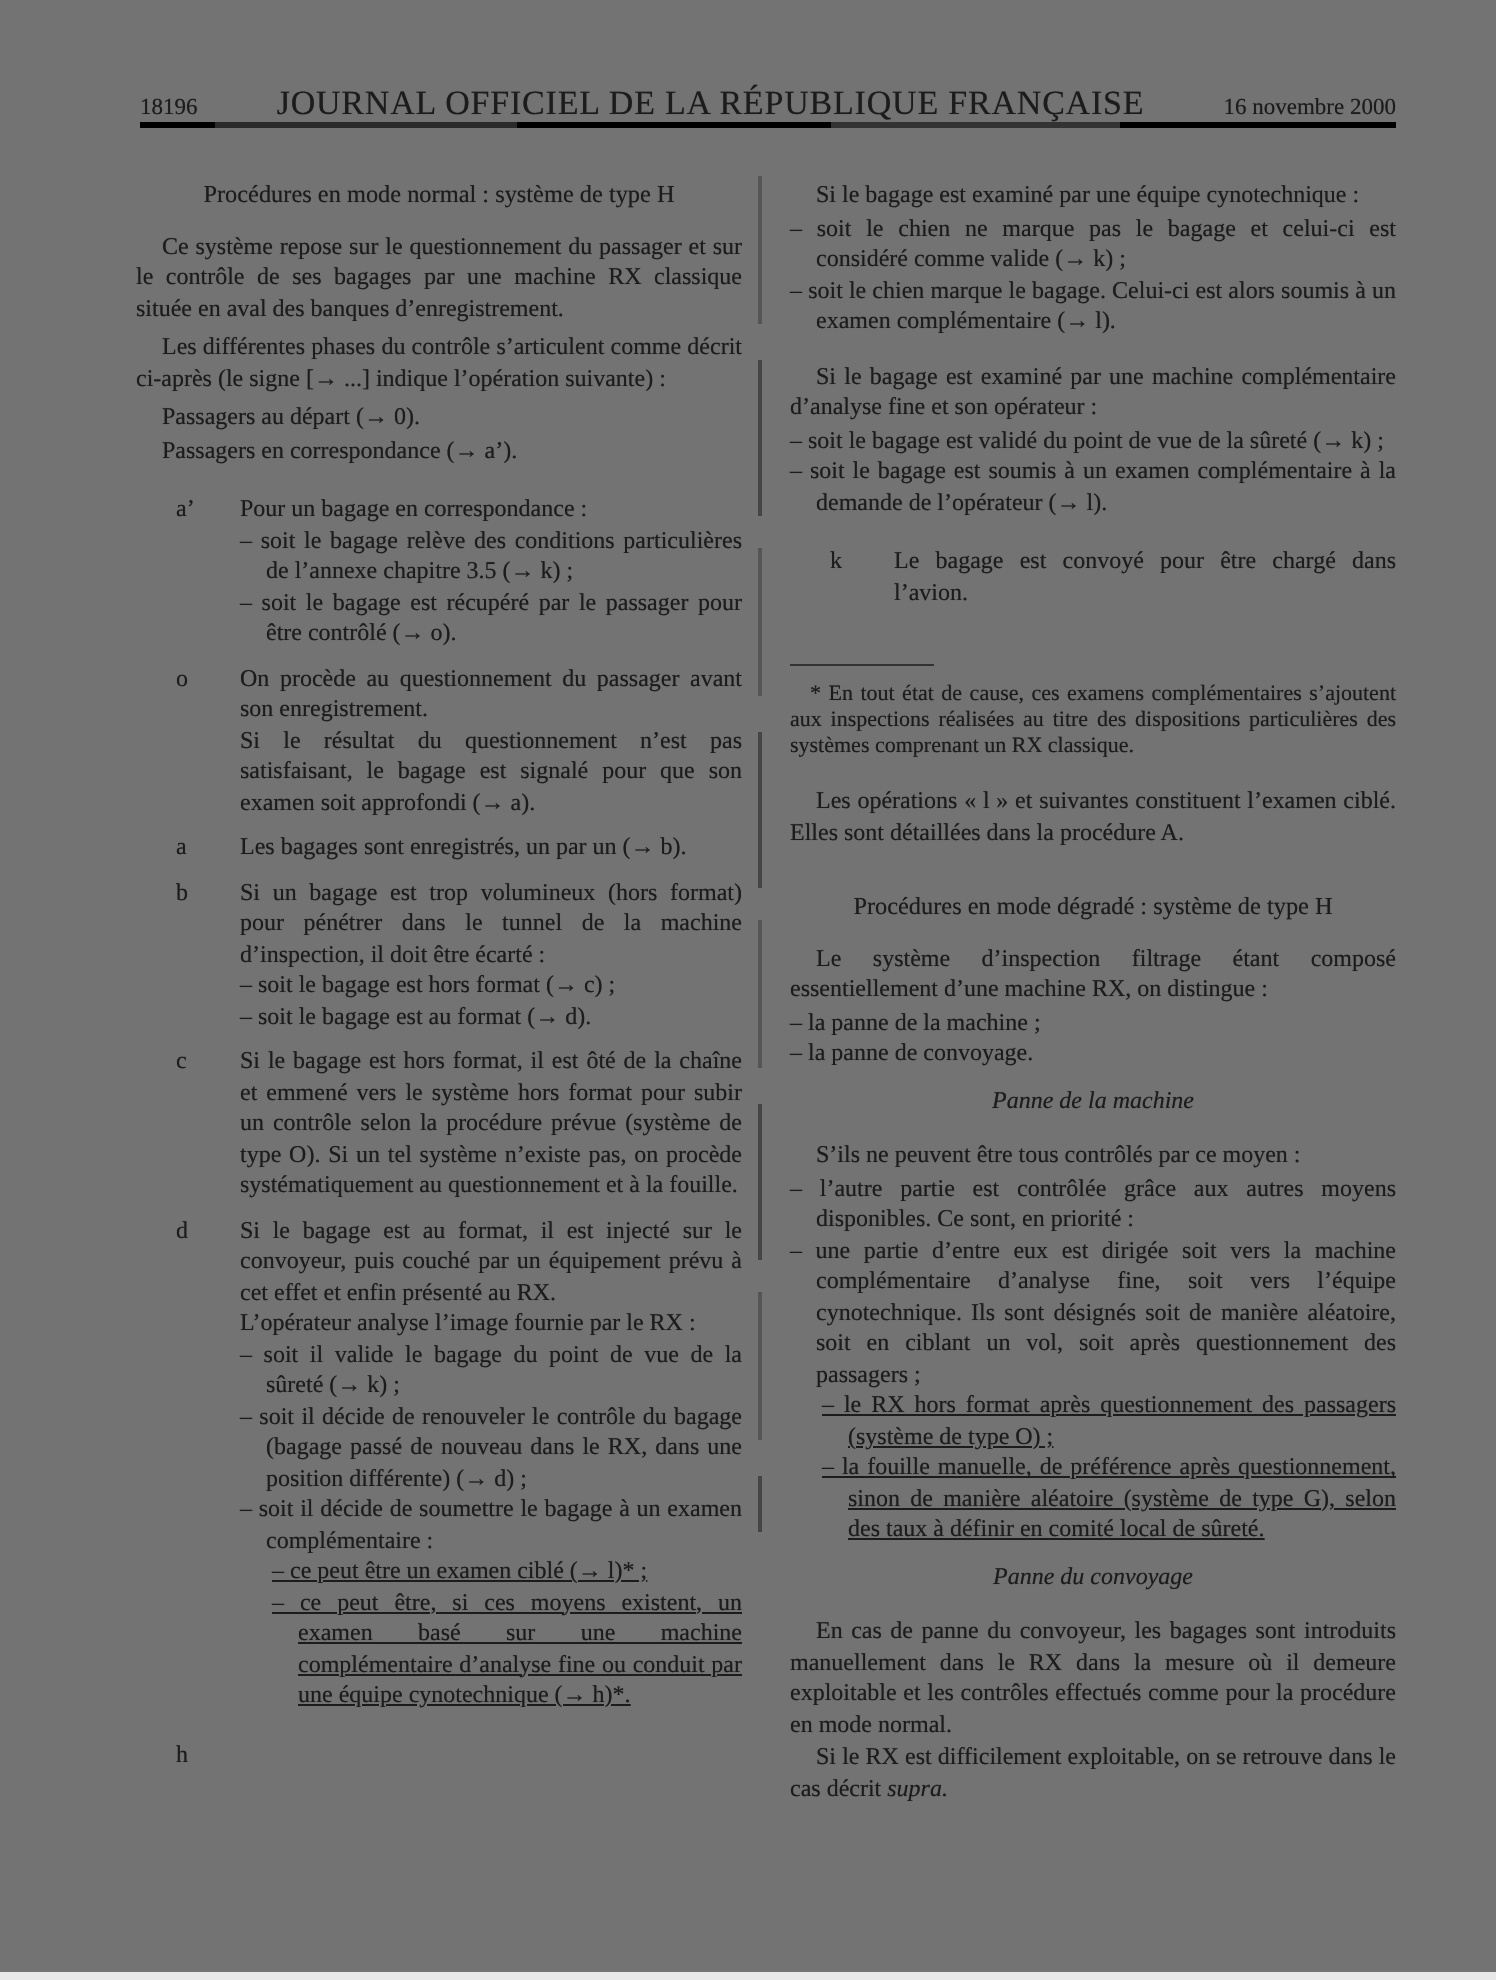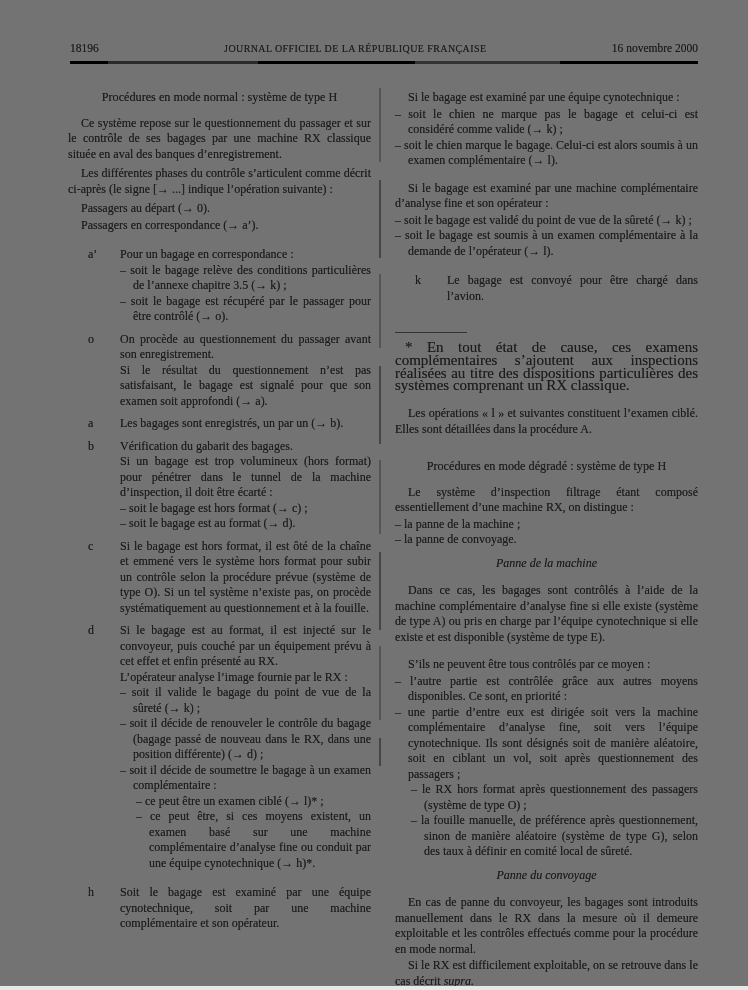--- a/index.html
+++ b/index.html
@@ -11,21 +11,21 @@
     color:#1c1c1c;
     overflow:hidden;
     text-shadow:0 0 .35px rgba(20,20,20,.55);
   }
   
   .page-header{
     position:absolute;top:42px;left:70px;right:50px;
     display:flex;align-items:baseline;justify-content:space-between;
     font-size:11.5px;
   }
-  .page-header .jtitle{letter-spacing:.4px;font-size:10px;}
+  .page-header .jtitle{letter-spacing:.4px;font-size:17px;}
   .header-rule{
     position:absolute;top:61px;left:70px;right:50px;height:3px;
     background:linear-gradient(to right,#000 0 6%,#2a2a2a 6% 30%,#000 30% 55%,#333 55% 78%,#000 78% 100%);
   }
   
   .columns{
     position:absolute;top:90px;left:68px;right:50px;
     display:flex;gap:24px;
     font-size:12px;line-height:15.5px;
   }
@@ -42,25 +42,25 @@
     margin:0 0 10px 0;line-height:15.5px;
   }
   p{margin:0 0 4px 0;}
   .indent{text-indent:13px;}
   .tight{margin-bottom:1px;}
   
   .op-item{display:flex;margin:7px 0 0 0;}
   .op-label{width:32px;flex:0 0 32px;padding-left:20px;box-sizing:content-box;}
   .op-body{flex:1;}
   .dash{padding-left:13px;text-indent:-13px;}
-  .dash.sub{margin-left:16px;}
+  .dash.sub{margin-left:16px;text-decoration:underline;}
   .gap-top{margin-top:14px;}
   
   .footnote-rule{width:72px;border-top:1px solid #333;margin:28px 0 8px 0;}
-  .footnote{font-size:15px;line-height:12.8px;text-indent:10px;margin-bottom:14px;}
+  .footnote{font-size:11px;line-height:12.8px;text-indent:10px;margin-bottom:14px;}
   .note{margin-top:10px;margin-bottom:2px;}
   .sub-heading{
     font-style:italic;text-align:center;font-weight:normal;
     margin:8px 0 12px 0;
   }
   .space-above{margin-top:12px;}
   .em{font-style:italic;}
 </style>
 </head>
 <body>
@@ -105,21 +105,20 @@
       <div class="op-item">
         <div class="op-label">a</div>
         <div class="op-body">
           <div>Les bagages sont enregistrés, un par un (→ b).</div>
         </div>
       </div>
 
       <div class="op-item">
         <div class="op-label">b</div>
         <div class="op-body">
-          <div>Vérification du gabarit des bagages.</div>
           <div>Si un bagage est trop volumineux (hors format) pour pénétrer dans le tunnel de la machine d’inspection, il doit être écarté :</div>
           <div class="dash">– soit le bagage est hors format (→ c) ;</div>
           <div class="dash">– soit le bagage est au format (→ d).</div>
         </div>
       </div>
 
       <div class="op-item">
         <div class="op-label">c</div>
         <div class="op-body">
           <div>Si le bagage est hors format, il est ôté de la chaîne et emmené vers le système hors format pour subir un contrôle selon la procédure prévue (système de type O). Si un tel système n’existe pas, on procède systématiquement au questionnement et à la fouille.</div>
@@ -134,23 +133,20 @@
           <div class="dash">– soit il valide le bagage du point de vue de la sûreté (→ k) ;</div>
           <div class="dash">– soit il décide de renouveler le contrôle du bagage (bagage passé de nouveau dans le RX, dans une position différente) (→ d) ;</div>
           <div class="dash">– soit il décide de soumettre le bagage à un examen complémentaire :</div>
           <div class="dash sub">– ce peut être un examen ciblé (→ l)* ;</div>
           <div class="dash sub">– ce peut être, si ces moyens existent, un examen basé sur une machine complémentaire d’analyse fine ou conduit par une équipe cynotechnique (→ h)*.</div>
         </div>
       </div>
 
       <div class="op-item gap-top">
         <div class="op-label">h</div>
-        <div class="op-body">
-          <div>Soit le bagage est examiné par une équipe cynotechnique, soit par une machine complémentaire et son opérateur.</div>
-        </div>
       </div>
     </div>
 
     <div class="col">
       <p class="indent tight">Si le bagage est examiné par une équipe cynotechnique :</p>
       <div class="dash">– soit le chien ne marque pas le bagage et celui-ci est considéré comme valide (→ k) ;</div>
       <div class="dash">– soit le chien marque le bagage. Celui-ci est alors soumis à un examen complémentaire (→ l).</div>
 
       <p class="indent tight space-above">Si le bagage est examiné par une machine complémentaire d’analyse fine et son opérateur :</p>
       <div class="dash">– soit le bagage est validé du point de vue de la sûreté (→ k) ;</div>
@@ -169,21 +165,20 @@
       <p class="indent note">Les opérations « l » et suivantes constituent l’examen ciblé. Elles sont détaillées dans la procédure A.</p>
 
       <h2 class="space-above" style="margin-top:22px;">Procédures en mode dégradé : système de type H</h2>
 
       <p class="indent tight">Le système d’inspection filtrage étant composé essentiellement d’une machine RX, on distingue :</p>
       <div class="dash">– la panne de la machine ;</div>
       <div class="dash">– la panne de convoyage.</div>
 
       <div class="sub-heading">Panne de la machine</div>
 
-      <p class="indent">Dans ce cas, les bagages sont contrôlés à l’aide de la machine complémentaire d’analyse fine si elle existe (système de type A) ou pris en charge par l’équipe cynotechnique si elle existe et est disponible (système de type E).</p>
       <p class="indent tight space-above">S’ils ne peuvent être tous contrôlés par ce moyen :</p>
       <div class="dash">– l’autre partie est contrôlée grâce aux autres moyens disponibles. Ce sont, en priorité :</div>
       <div class="dash">– une partie d’entre eux est dirigée soit vers la machine complémentaire d’analyse fine, soit vers l’équipe cynotechnique. Ils sont désignés soit de manière aléatoire, soit en ciblant un vol, soit après questionnement des passagers ;</div>
       <div class="dash sub">– le RX hors format après questionnement des passagers (système de type O) ;</div>
       <div class="dash sub">– la fouille manuelle, de préférence après questionnement, sinon de manière aléatoire (système de type G), selon des taux à définir en comité local de sûreté.</div>
 
       <div class="sub-heading">Panne du convoyage</div>
 
       <p class="indent tight">En cas de panne du convoyeur, les bagages sont introduits manuellement dans le RX dans la mesure où il demeure exploitable et les contrôles effectués comme pour la procédure en mode normal.</p>
       <p class="indent tight"><span>Si le RX est difficilement exploitable, on se retrouve dans le cas décrit </span><span class="em">supra.</span></p>

